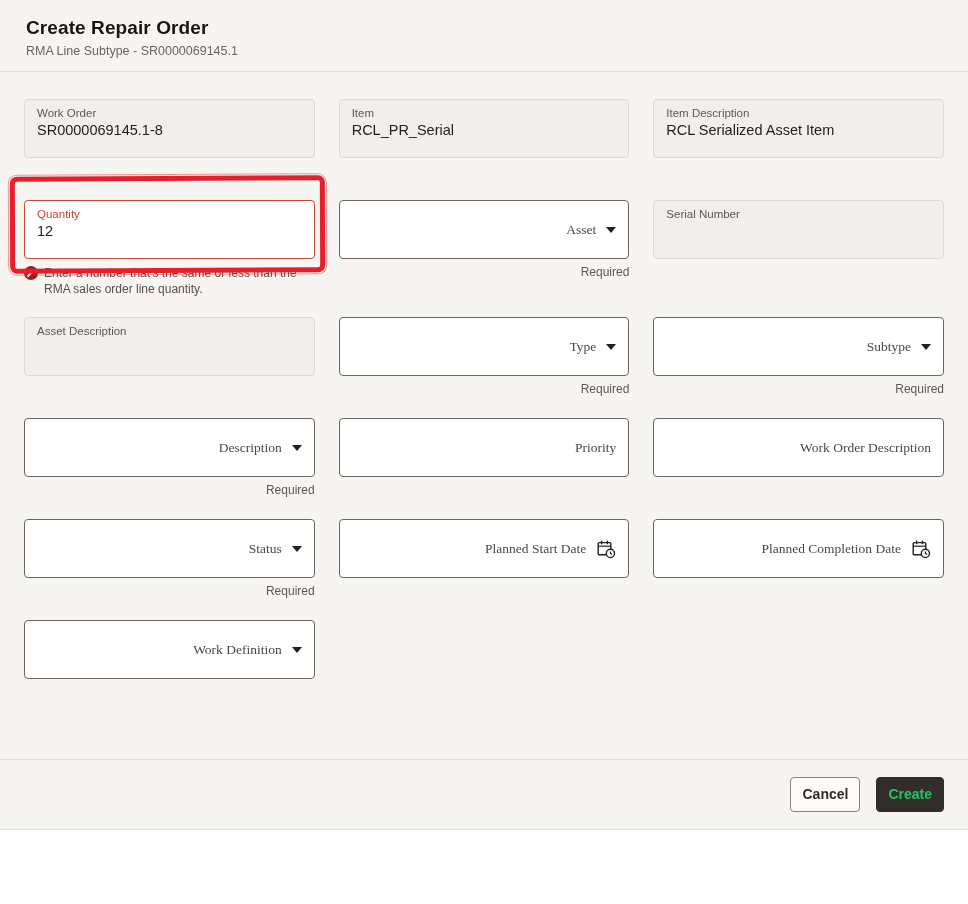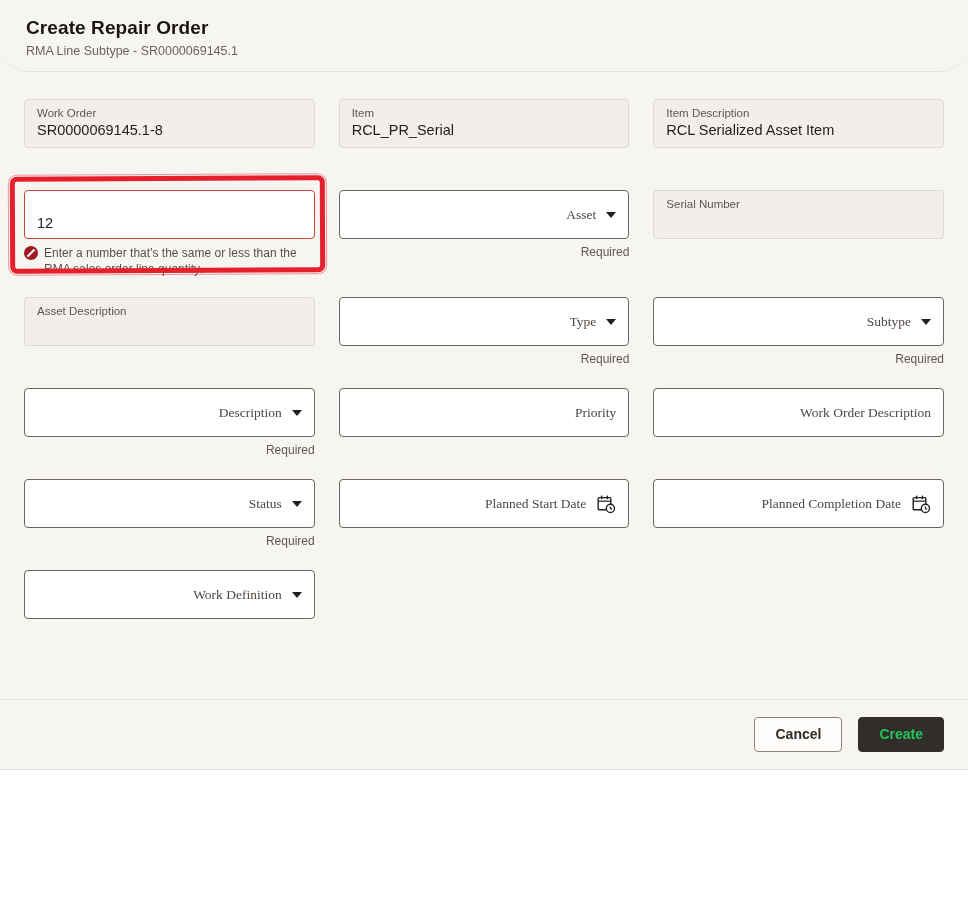--- a/index.html
+++ b/index.html
@@ -7,55 +7,55 @@
   body {
     width: 968px; height: 904px;
     background: #ffffff;
     font-family: "Liberation Sans", sans-serif;
     position: relative;
     color: #24201d;
   }
   .dialog { background: #f7f5f2; border-bottom: 1px solid #e4e1dc; }
 
   
-  .header { padding: 17px 26px 13px; border-bottom: 1px solid #e4e1dc; border-radius: 28px; }
+  .header { padding: 17px 26px 13px; border-bottom: 1px solid #e4e1dc; }
   .header h1 { margin:0; font-size: 19px; font-weight: bold; color: #181512; letter-spacing: .1px; }
   .header .subtitle { margin-top: 5px; font-size: 12.5px; color: #6b635d; }
 
   
   .form { padding: 27px 24px 58px; display: grid; grid-template-columns: repeat(3, 1fr); column-gap: 24px; row-gap: 20px; }
   .cell { display: flex; flex-direction: column; min-width: 0; }
 
   .field {
-    height: 49px; border-radius: 4px; padding: 6px 12px;
+    height: 59px; border-radius: 4px; padding: 6px 12px;
     display: flex; flex-direction: column; justify-content: flex-start;
     background: #ffffff; border: 1px solid #6b645f;
   }
   .field.readonly { background: #f1eeeb; border: 1px solid #ddd9d3; }
   .field.error-field { border: 1px solid #c74634; background: #ffffff; }
   .flabel { font-size: 11.5px; color: #5f5751; line-height: 1.3; white-space: nowrap; overflow: hidden; }
-  .field.error-field .flabel { color: #c74634; margin-top: 16px; }
+  .field.error-field .flabel { color: #c74634; }
   .fvalue { font-size: 14.5px; color: #221e1b; line-height: 1.35; min-height: 18px; white-space: nowrap; overflow: hidden; }
 
   .field.inline { flex-direction: row; align-items: center; justify-content: flex-end; font-family: Liberation Serif, serif; }
   .ph { font-size: 13.5px; color: #4e4742; white-space: nowrap; overflow: hidden; }
 
   .chevron { width: 0; height: 0; border-left: 5px solid transparent; border-right: 5px solid transparent; border-top: 6px solid #24201d; margin-left: 10px; flex: none; }
   .date-icon { flex: none; margin-left: 10px; display: flex; align-items: center; }
 
   .below { margin-top: 6px; min-height: 16px; font-size: 12px; color: #5f5751; }
   .below.required { text-align: right; }
   .below.error-msg { display: flex; gap: 6px; align-items: flex-start; line-height: 1.35; color: #57504a; max-width: 300px; }
 
   .err-icon { flex: none; width: 14px; height: 14px; border-radius: 50%; background: #9e1c21; position: relative; margin-top: 1px; }
   .err-icon::after { content:""; position: absolute; left: 2px; right: 2px; top: 6px; height: 2px; background: #ffffff; transform: rotate(-45deg); }
 
   
   .footer { display: flex; justify-content: flex-end; align-items: center; gap: 16px; padding: 17px 24px; border-top: 1px solid #e4e1dc; }
-  .btn { font-family: inherit; font-size: 14px; font-weight: bold; border-radius: 4px; padding: 8px 20px; cursor: pointer; line-height: 1.2; }
+  .btn { font-family: inherit; font-size: 14px; font-weight: bold; border-radius: 4px; padding: 8px 11px; cursor: pointer; line-height: 1.2; }
   .btn.secondary { background: #fdfcfb; border: 1px solid #8a827b; color: #2f2a26; }
   .btn.primary { background: #312d2a; border: 1px solid #312d2a; color: #22c55e; }
 
   
   .annotation {
     position: absolute; left: 10px; top: 176px; width: 315px; height: 97px;
     border: 5px solid #e5202c; border-radius: 7px;
     transform: rotate(-0.25deg);
     pointer-events: none; z-index: 5;
   }

